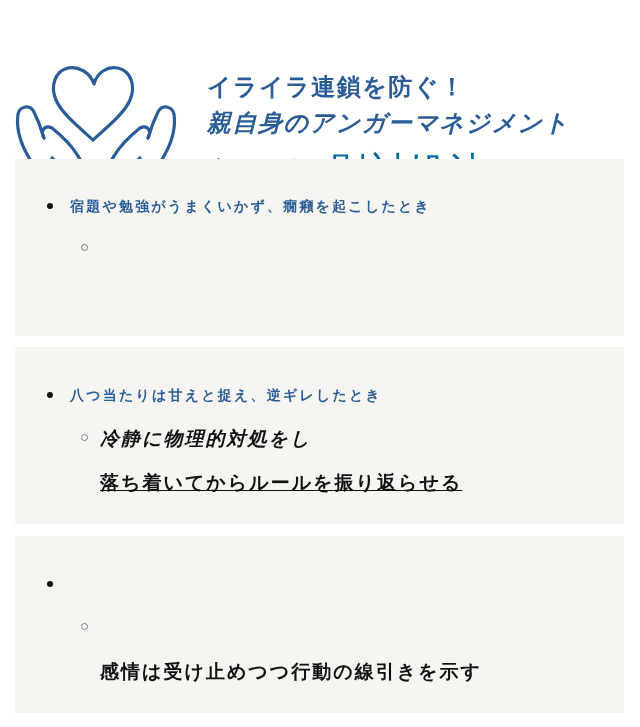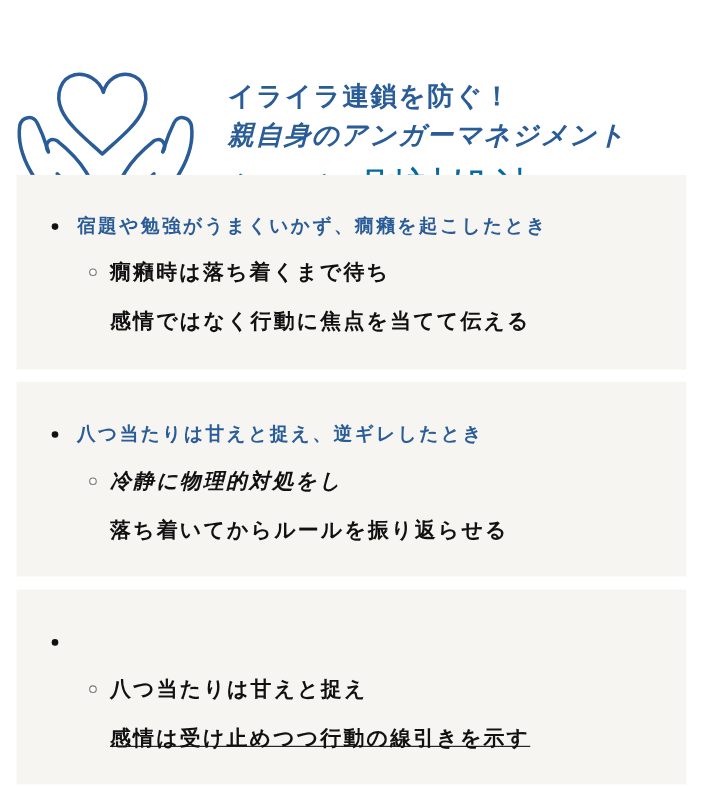--- a/index.html
+++ b/index.html
@@ -9,21 +9,21 @@
   }
   .header { position: absolute; left: 0; top: 0; width: 640px; height: 171px; margin-top: 48px; }
   .logo { position: absolute; left: 0; top: 0; width: 180px; height: 160px; }
   .subtitle { position: absolute; left: 207px; color: #2a5c97; font-weight: bold; font-size: 24px; letter-spacing: 1.5px; white-space: nowrap; line-height: 30px; }
   .subtitle.l1 { top: 24px; }
   .subtitle.l2 { top: 60px; font-style: italic; }
   .title { position: absolute; left: 207px; top: 100px; color: #0369a1; font-weight: normal; font-size: 38px; letter-spacing: 2px; white-space: nowrap; line-height: 46px; }
 
   .panel { position: absolute; left: 15px; width: 609px; height: 177px; background: #f6f5f1; }
   .panel .bullet { position: absolute; left: 32px; width: 6px; height: 6px; border-radius: 50%; background: #111; }
-  .panel .heading { position: absolute; left: 55px; color: #2a5c97; font-weight: bold; font-size: 17px; letter-spacing: 2.2px; white-space: nowrap; line-height: 28px; }
+  .panel .heading { position: absolute; left: 55px; color: #2a5c97; font-weight: bold; font-size: 14px; letter-spacing: 2.2px; white-space: nowrap; line-height: 28px; }
   .panel .circ { position: absolute; left: 66px; width: 5px; height: 5px; border-radius: 50%; border: 1px solid #777; background: #fff; }
   .panel .sub { position: absolute; left: 85px; color: #111; font-weight: bold; font-size: 19px; letter-spacing: 2px; white-space: nowrap; line-height: 26px; }
 </style>
 </head>
 <body>
 
 <div class="header">
   <svg class="logo" viewBox="0 0 180 160" width="180" height="160">
     <g fill="none" stroke="#2a5c97" stroke-width="3.2" stroke-linecap="round" stroke-linejoin="round">
 
@@ -42,30 +42,27 @@
   </svg>
   <div class="subtitle l1">イライラ連鎖を防ぐ！</div>
   <div class="subtitle l2">親自身のアンガーマネジメント</div>
   <div class="title">シーン別対処法</div>
 </div>
 
 <div class="panel" style="top:159px;">
   <span class="bullet" style="top:44px;"></span>
   <div class="heading" style="top:33px;">宿題や勉強がうまくいかず、癇癪を起こしたとき</div>
   <span class="circ" style="top:85px;"></span>
-  <div class="sub" style="top:76px;">癇癪時は落ち着くまで待ち</div>
-  <div class="sub" style="top:120px;">感情ではなく行動に焦点を当てて伝える</div>
 </div>
 
 <div class="panel" style="top:347px;">
   <span class="bullet" style="top:45px;"></span>
   <div class="heading" style="top:34px;">八つ当たりは甘えと捉え、逆ギレしたとき</div>
   <span class="circ" style="top:87px;"></span>
   <div class="sub" style="top:78px;font-style:italic;">冷静に物理的対処をし</div>
-  <div class="sub" style="top:122px;">落ち着いてからルールを振り返らせる</div>
+  <div class="sub" style="top:122px;text-decoration:underline;">落ち着いてからルールを振り返らせる</div>
 </div>
 
 <div class="panel" style="top:536px;">
   <span class="bullet" style="top:45px;"></span>
   <span class="circ" style="top:87px;"></span>
-  <div class="sub" style="top:78px;">八つ当たりは甘えと捉え</div>
-  <div class="sub" style="top:122px;text-decoration:underline;">感情は受け止めつつ行動の線引きを示す</div>
+  <div class="sub" style="top:122px;">感情は受け止めつつ行動の線引きを示す</div>
 </div>
 
 </body></html>

